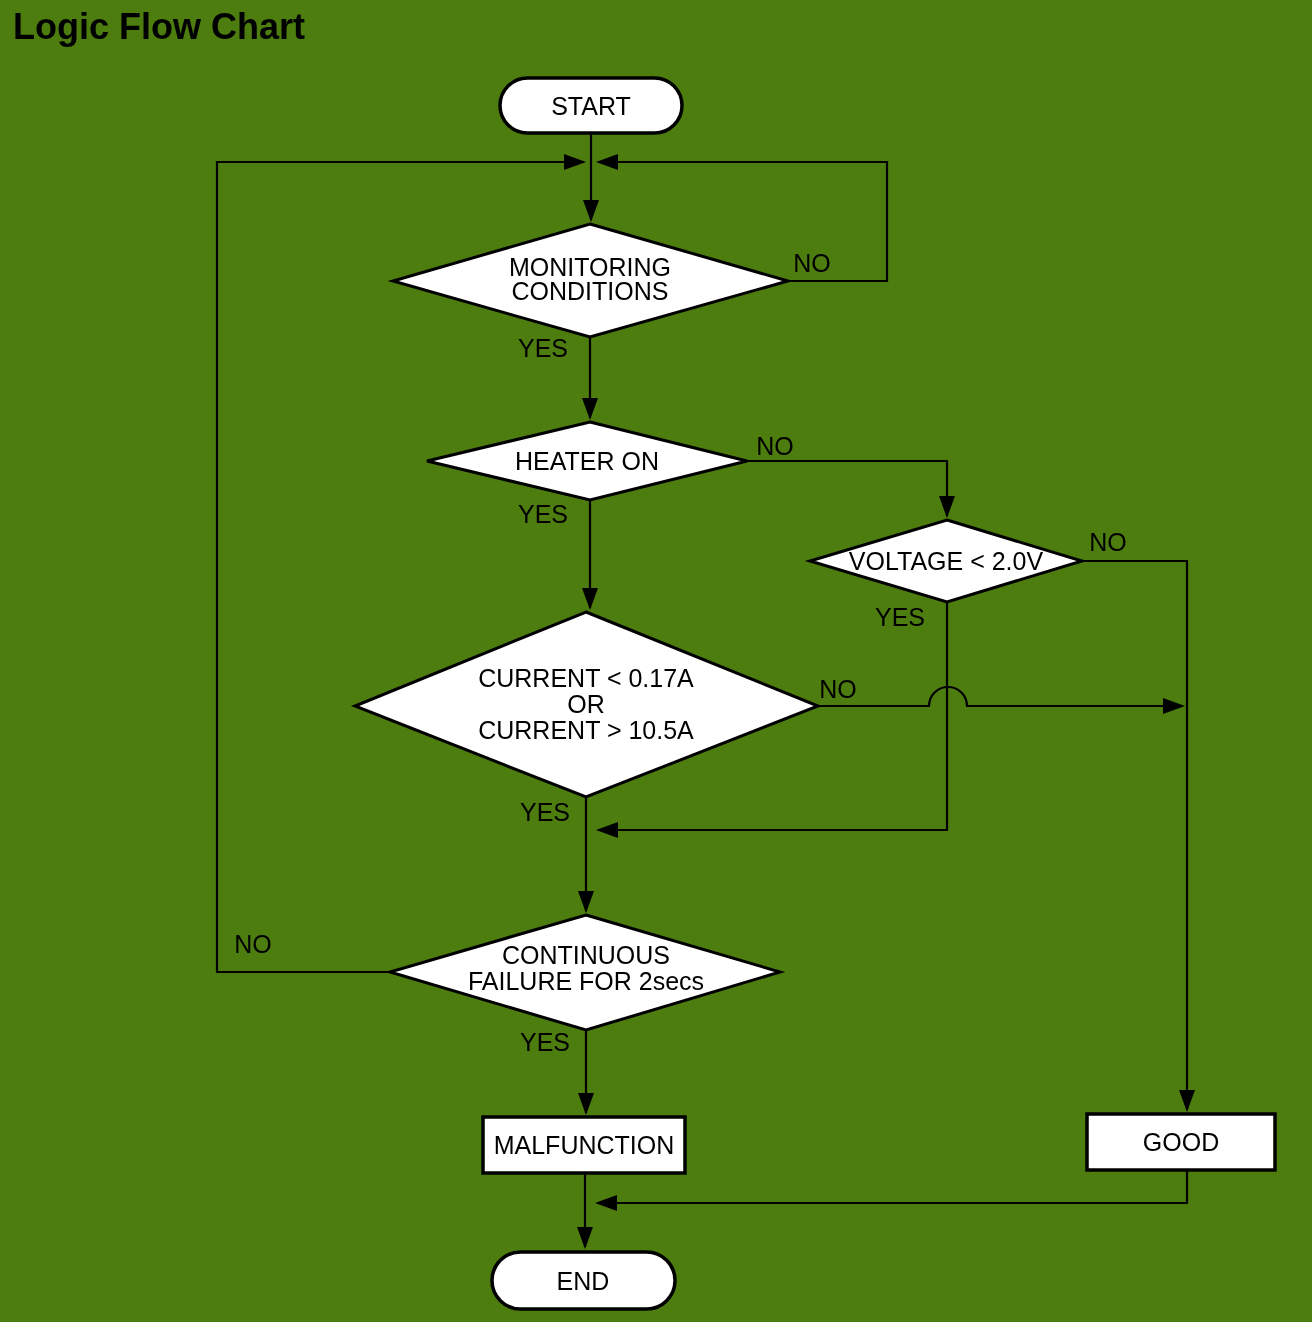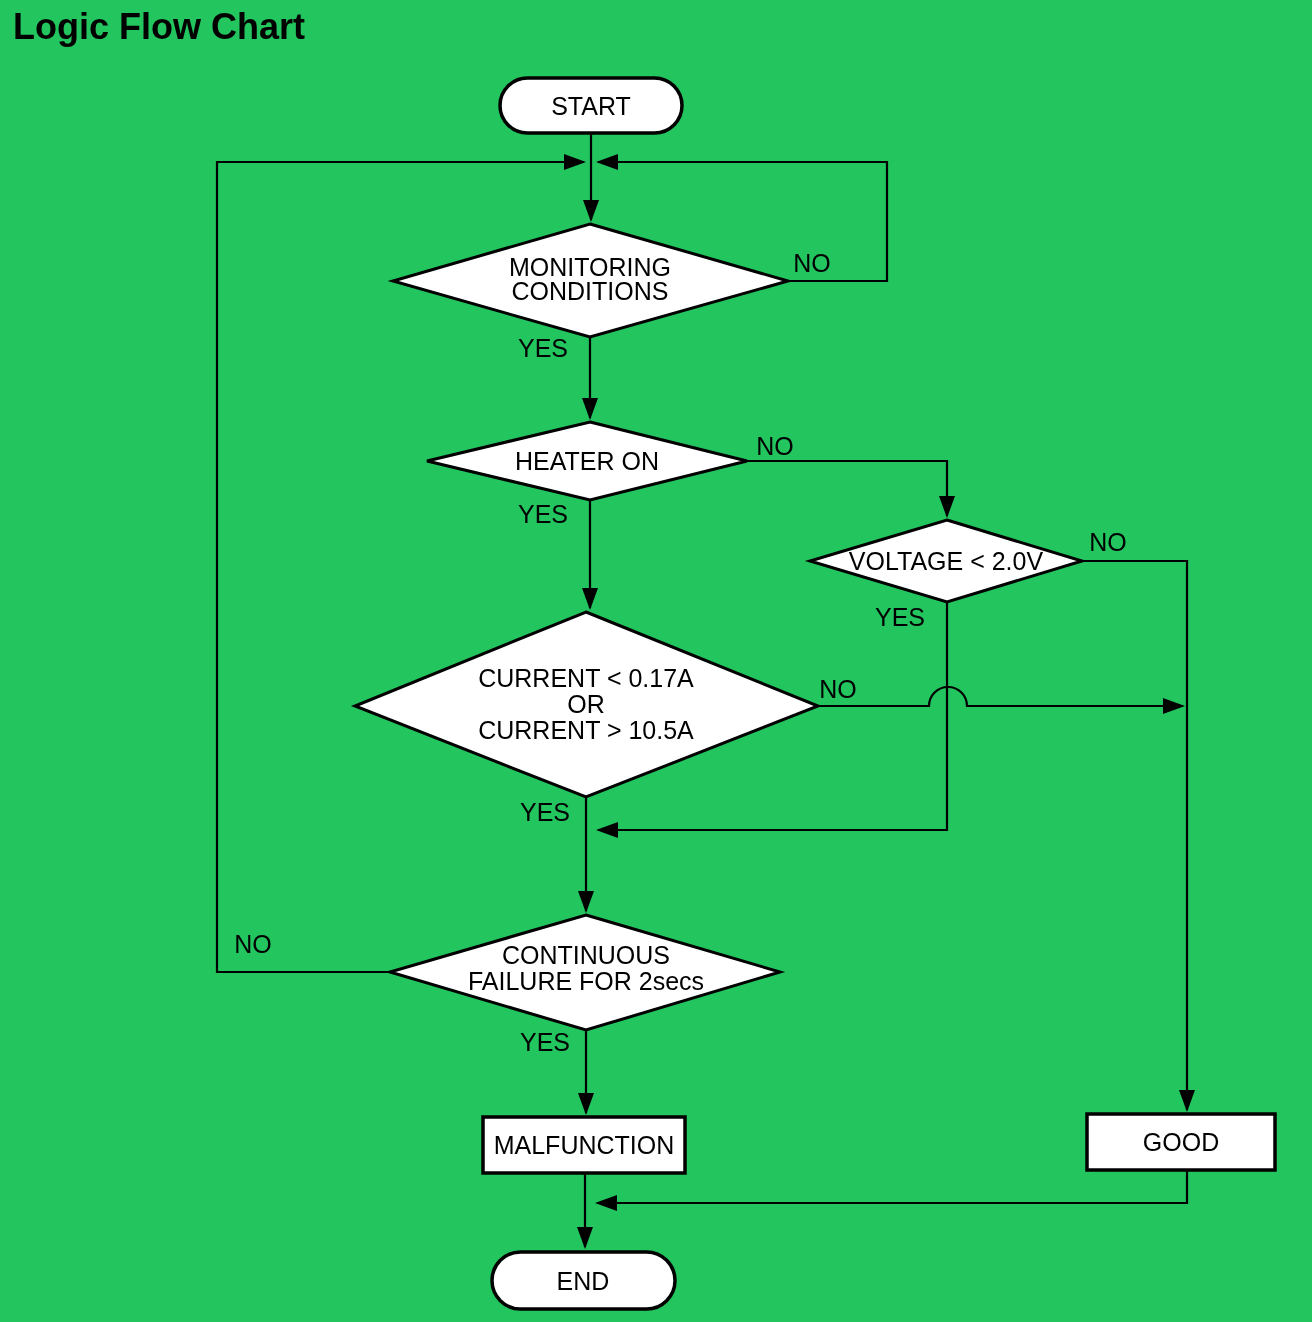--- a/index.html
+++ b/index.html
@@ -7,21 +7,21 @@
     padding: 0;
     background: #ffffff;
     width: 1312px;
     height: 1322px;
     font-family: "Liberation Sans", sans-serif;
   }
   .canvas {
     position: relative;
     width: 1312px;
     height: 1322px;
-    background: #22c55e;
+    background: #4d7c0f;
     overflow: hidden;
   }
   .page-title {
     position: absolute;
     left: 13px;
     top: 6px;
     margin: 0;
     font-size: 36px;
     font-weight: bold;
     color: #000000;

